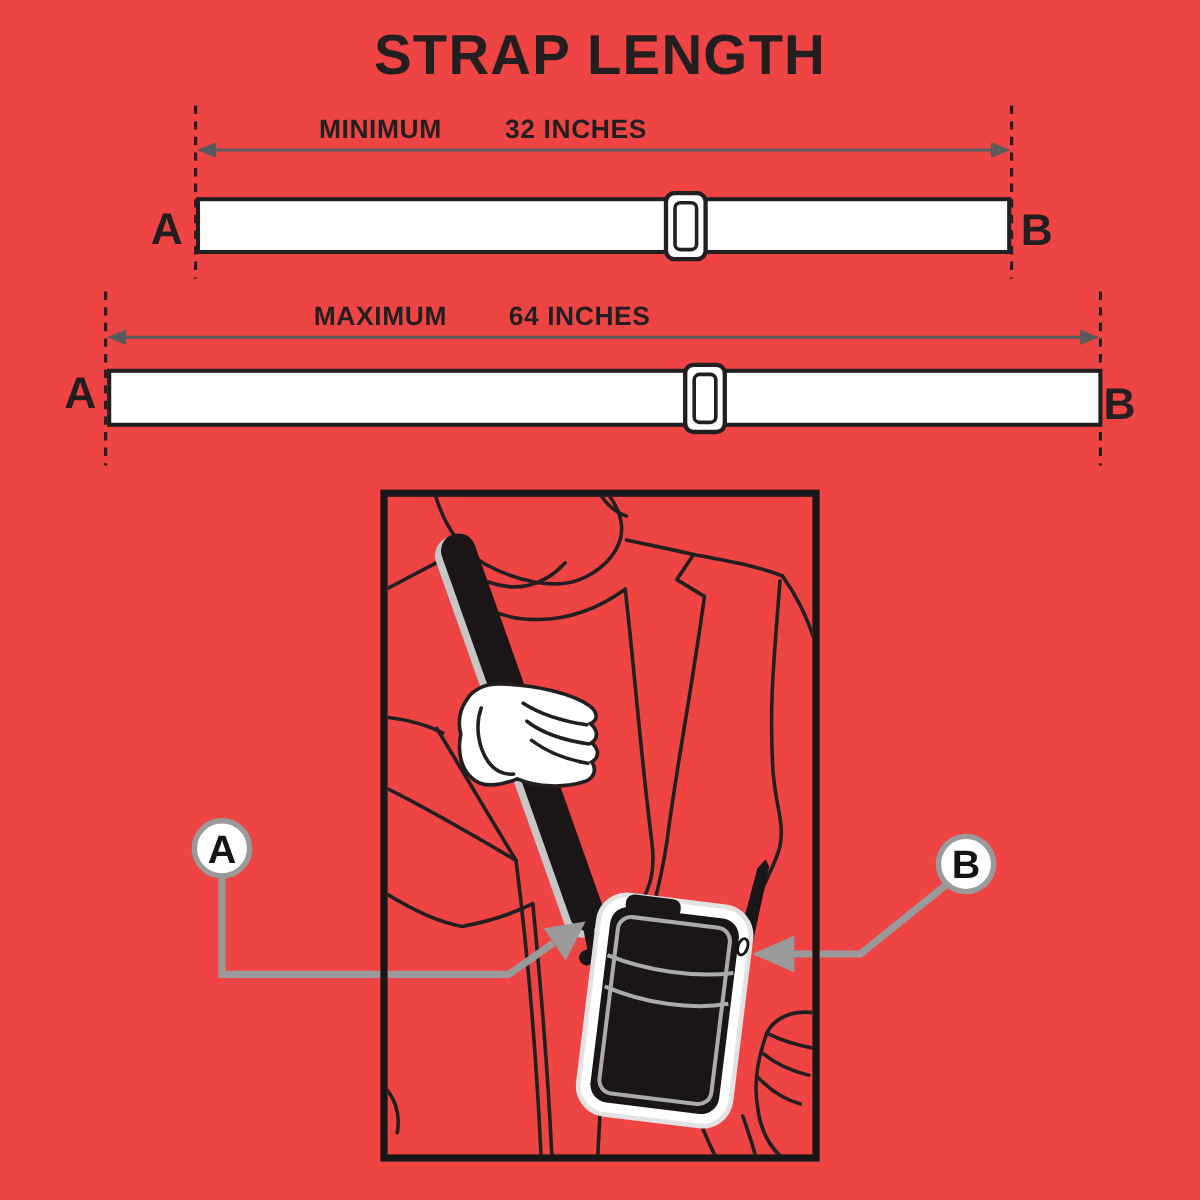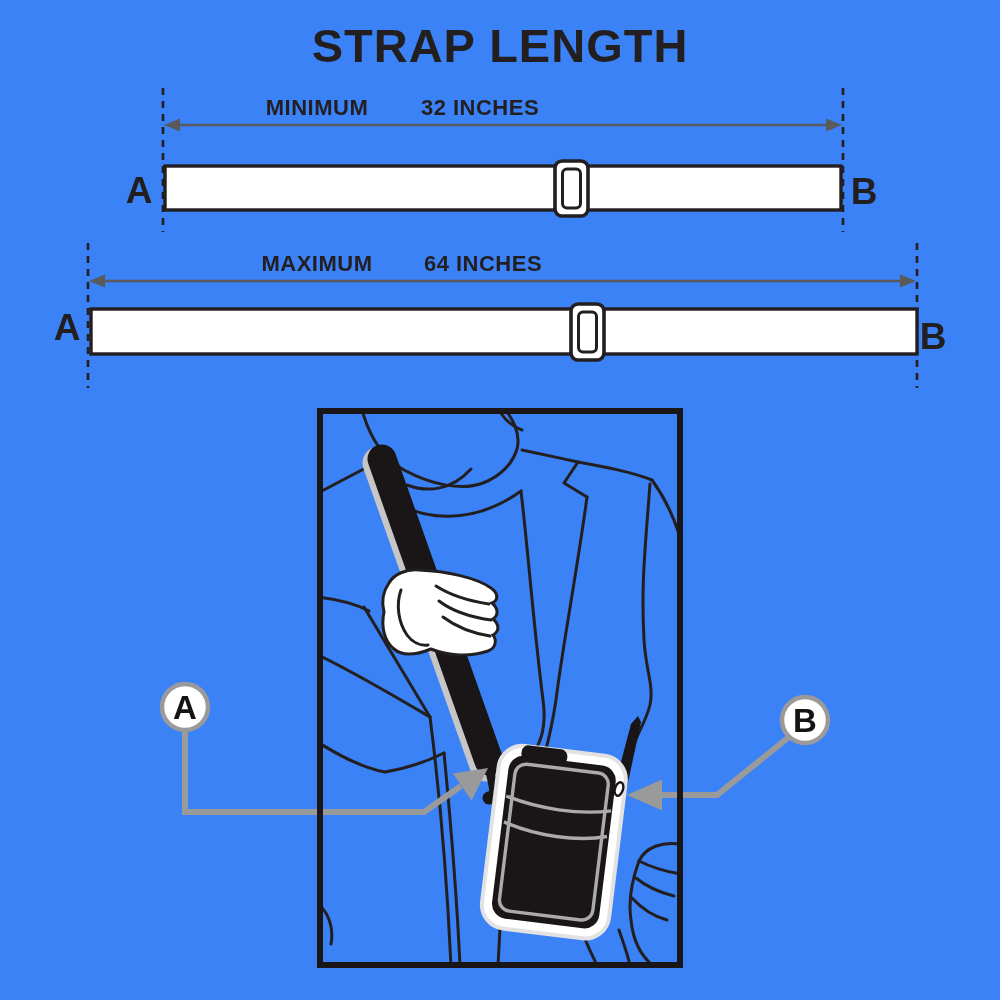--- a/index.html
+++ b/index.html
@@ -1,16 +1,16 @@
 <!DOCTYPE html>
 <html><head>
 <meta charset="utf-8">
 <style>
   html,body{margin:0;padding:0;background:#ffffff;}
-  .stage{position:relative;width:1000px;height:1000px;background:#3b82f6;overflow:hidden;
+  .stage{position:relative;width:1000px;height:1000px;background:#ef4444;overflow:hidden;
          font-family:"Liberation Sans", sans-serif;}
   svg{display:block}
   text{font-family:"Liberation Sans","DejaVu Sans",sans-serif;}
   .ttl{font-size:47px;font-weight:bold;fill:#231f20;letter-spacing:1px;}
   .dim{font-size:22px;font-weight:bold;fill:#231f20;letter-spacing:.5px;}
   .ab{font-size:37px;font-weight:bold;fill:#231f20;}
   .co{font-size:33px;font-weight:bold;fill:#161314;}
   .ink{stroke:#231f20;fill:none;stroke-width:3;stroke-linecap:round;stroke-linejoin:round;}
 </style>
 </head>

